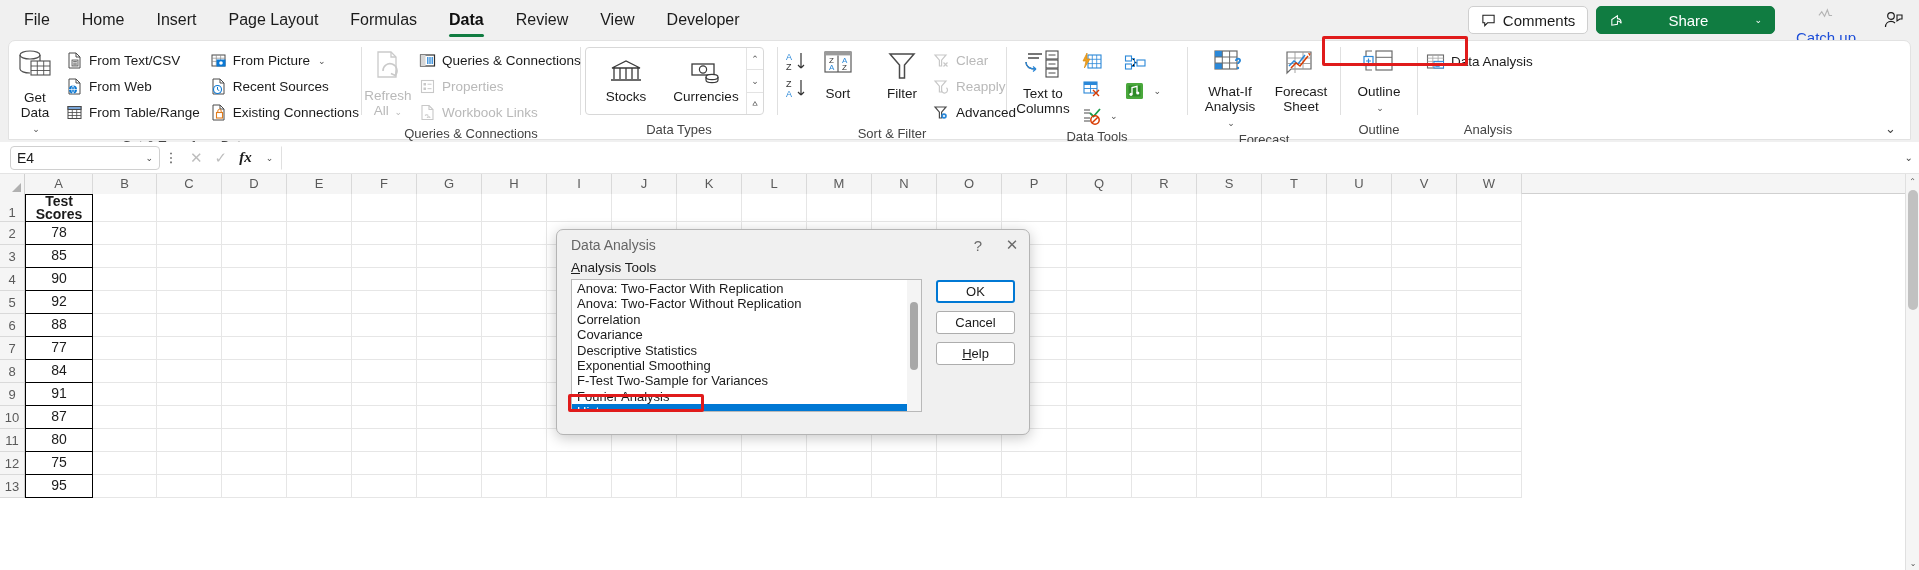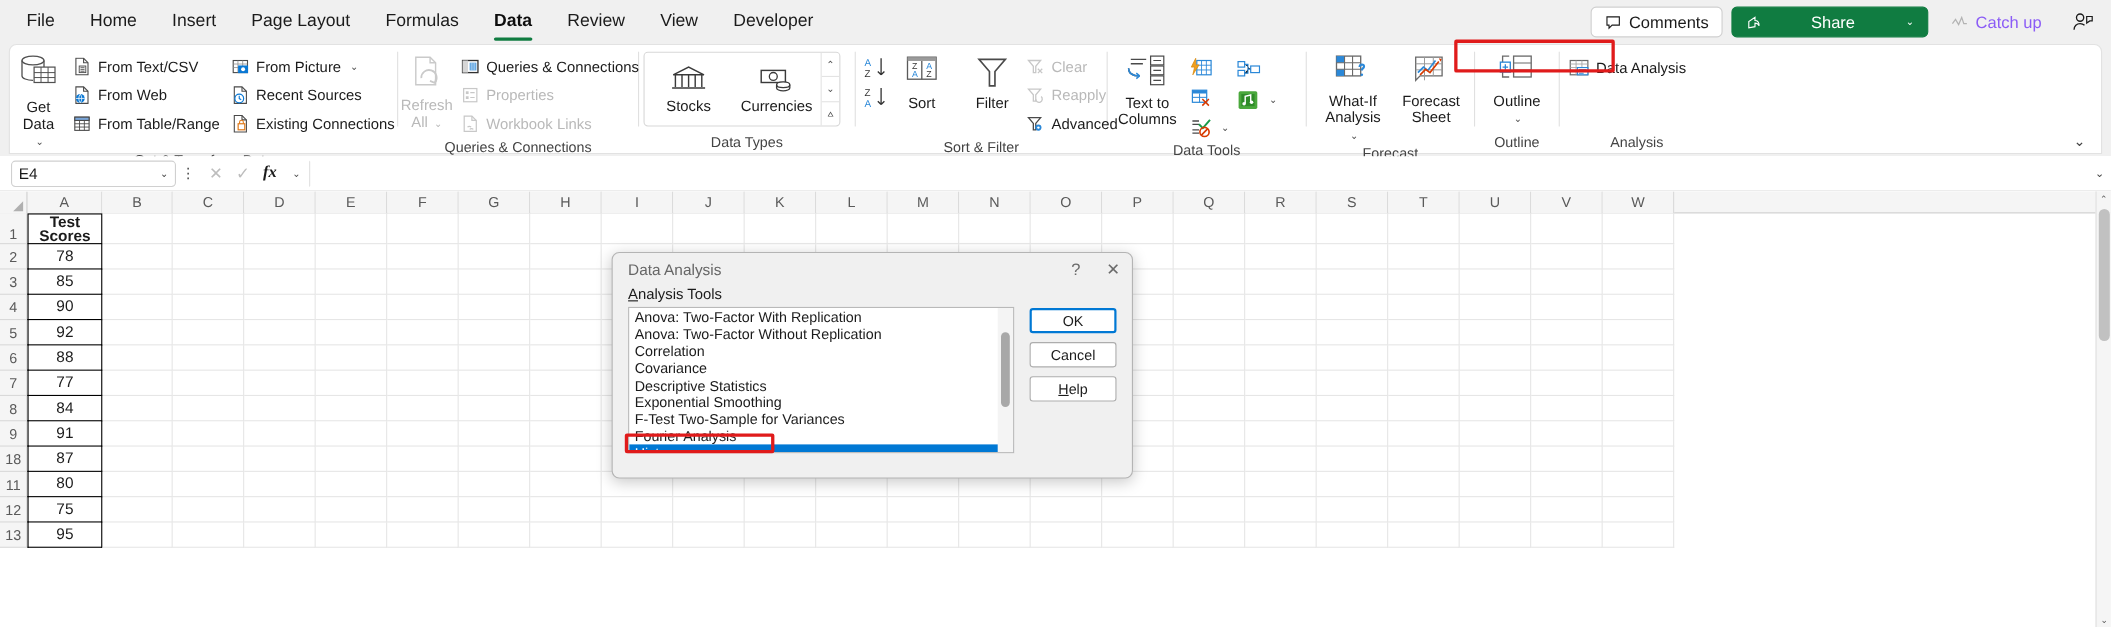--- a/index.html
+++ b/index.html
@@ -38,21 +38,21 @@
     display: flex; align-items: center; gap: 7px;
     height: 28px; padding: 0 12px;
     border: 1px solid #cfcfcf; border-radius: 5px;
     background: #ffffff; font-size: 15px; color: #1b1b1b;
     cursor: pointer; white-space: nowrap;
   }
   .tbtn.green {
     background: #107c41; border-color: #107c41; color: #ffffff; gap: 44px;
   }
   .tbtn.ghost {
-    background: transparent; border-color: transparent; color: #8b5cf6;
+    background: transparent; border-color: transparent; color: #1d4ed8; flex-direction: column;
   }
   #avatarbtn {
     width: 34px; height: 30px; display: flex; align-items: center;
     justify-content: center; cursor: pointer; color: #1b1b1b;
   }
 
   
   #ribbon {
     position: absolute; left: 0; top: 40px; width: 1919px; height: 102px;
     background: #f0f0f0;
@@ -788,21 +788,21 @@
   <div id="rowhdr">
       <div class="rowcell" style="height: 28px; line-height: 38px;">1</div>
       <div class="rowcell">2</div>
       <div class="rowcell">3</div>
       <div class="rowcell">4</div>
       <div class="rowcell">5</div>
       <div class="rowcell">6</div>
       <div class="rowcell">7</div>
       <div class="rowcell">8</div>
       <div class="rowcell">9</div>
-      <div class="rowcell">18</div>
+      <div class="rowcell">10</div>
       <div class="rowcell">11</div>
       <div class="rowcell">12</div>
       <div class="rowcell">13</div>
     </div>
   <div id="cells">
       <div class="gridrow" style="height: 28px;">
         <div class="cell ahead" style="width: 68px; height: 28px; line-height: 13px; display: flex; align-items: center; justify-content: center; text-align: center;">Test Scores</div>
         <div class="cell" style="width: 64px; height: 28px;"></div>
         <div class="cell" style="width: 65px; height: 28px;"></div>
         <div class="cell" style="width: 65px; height: 28px;"></div>

